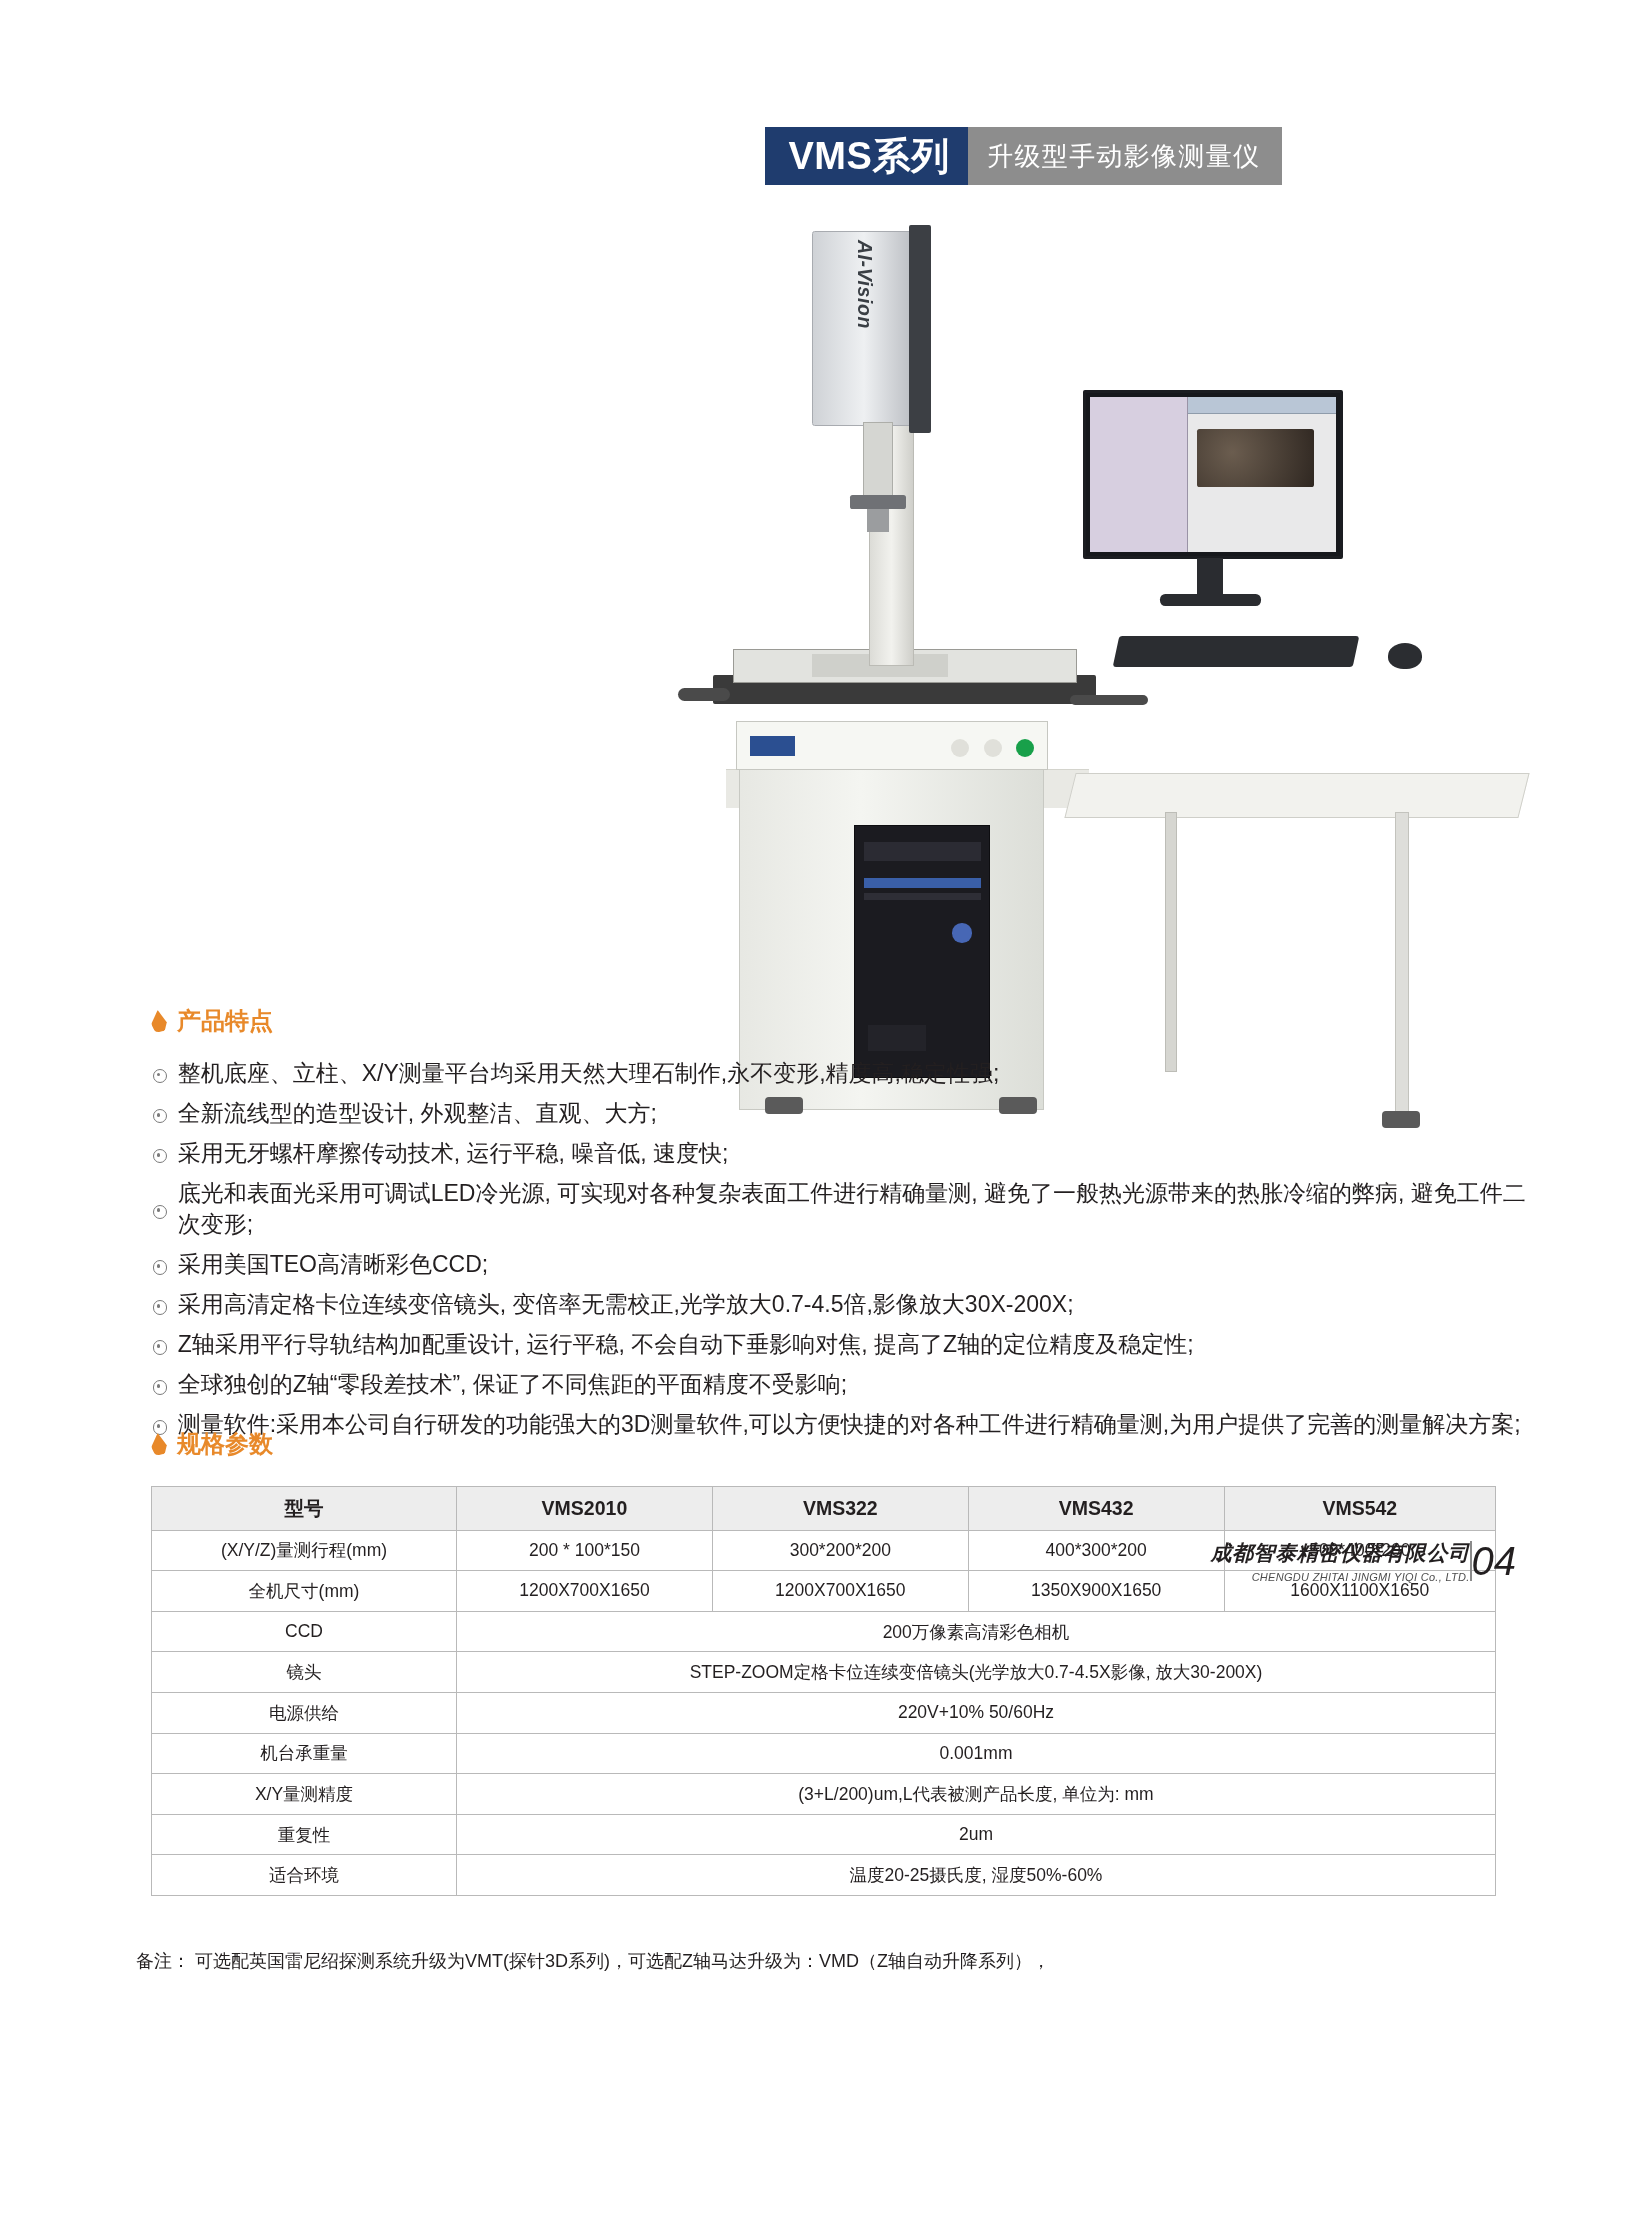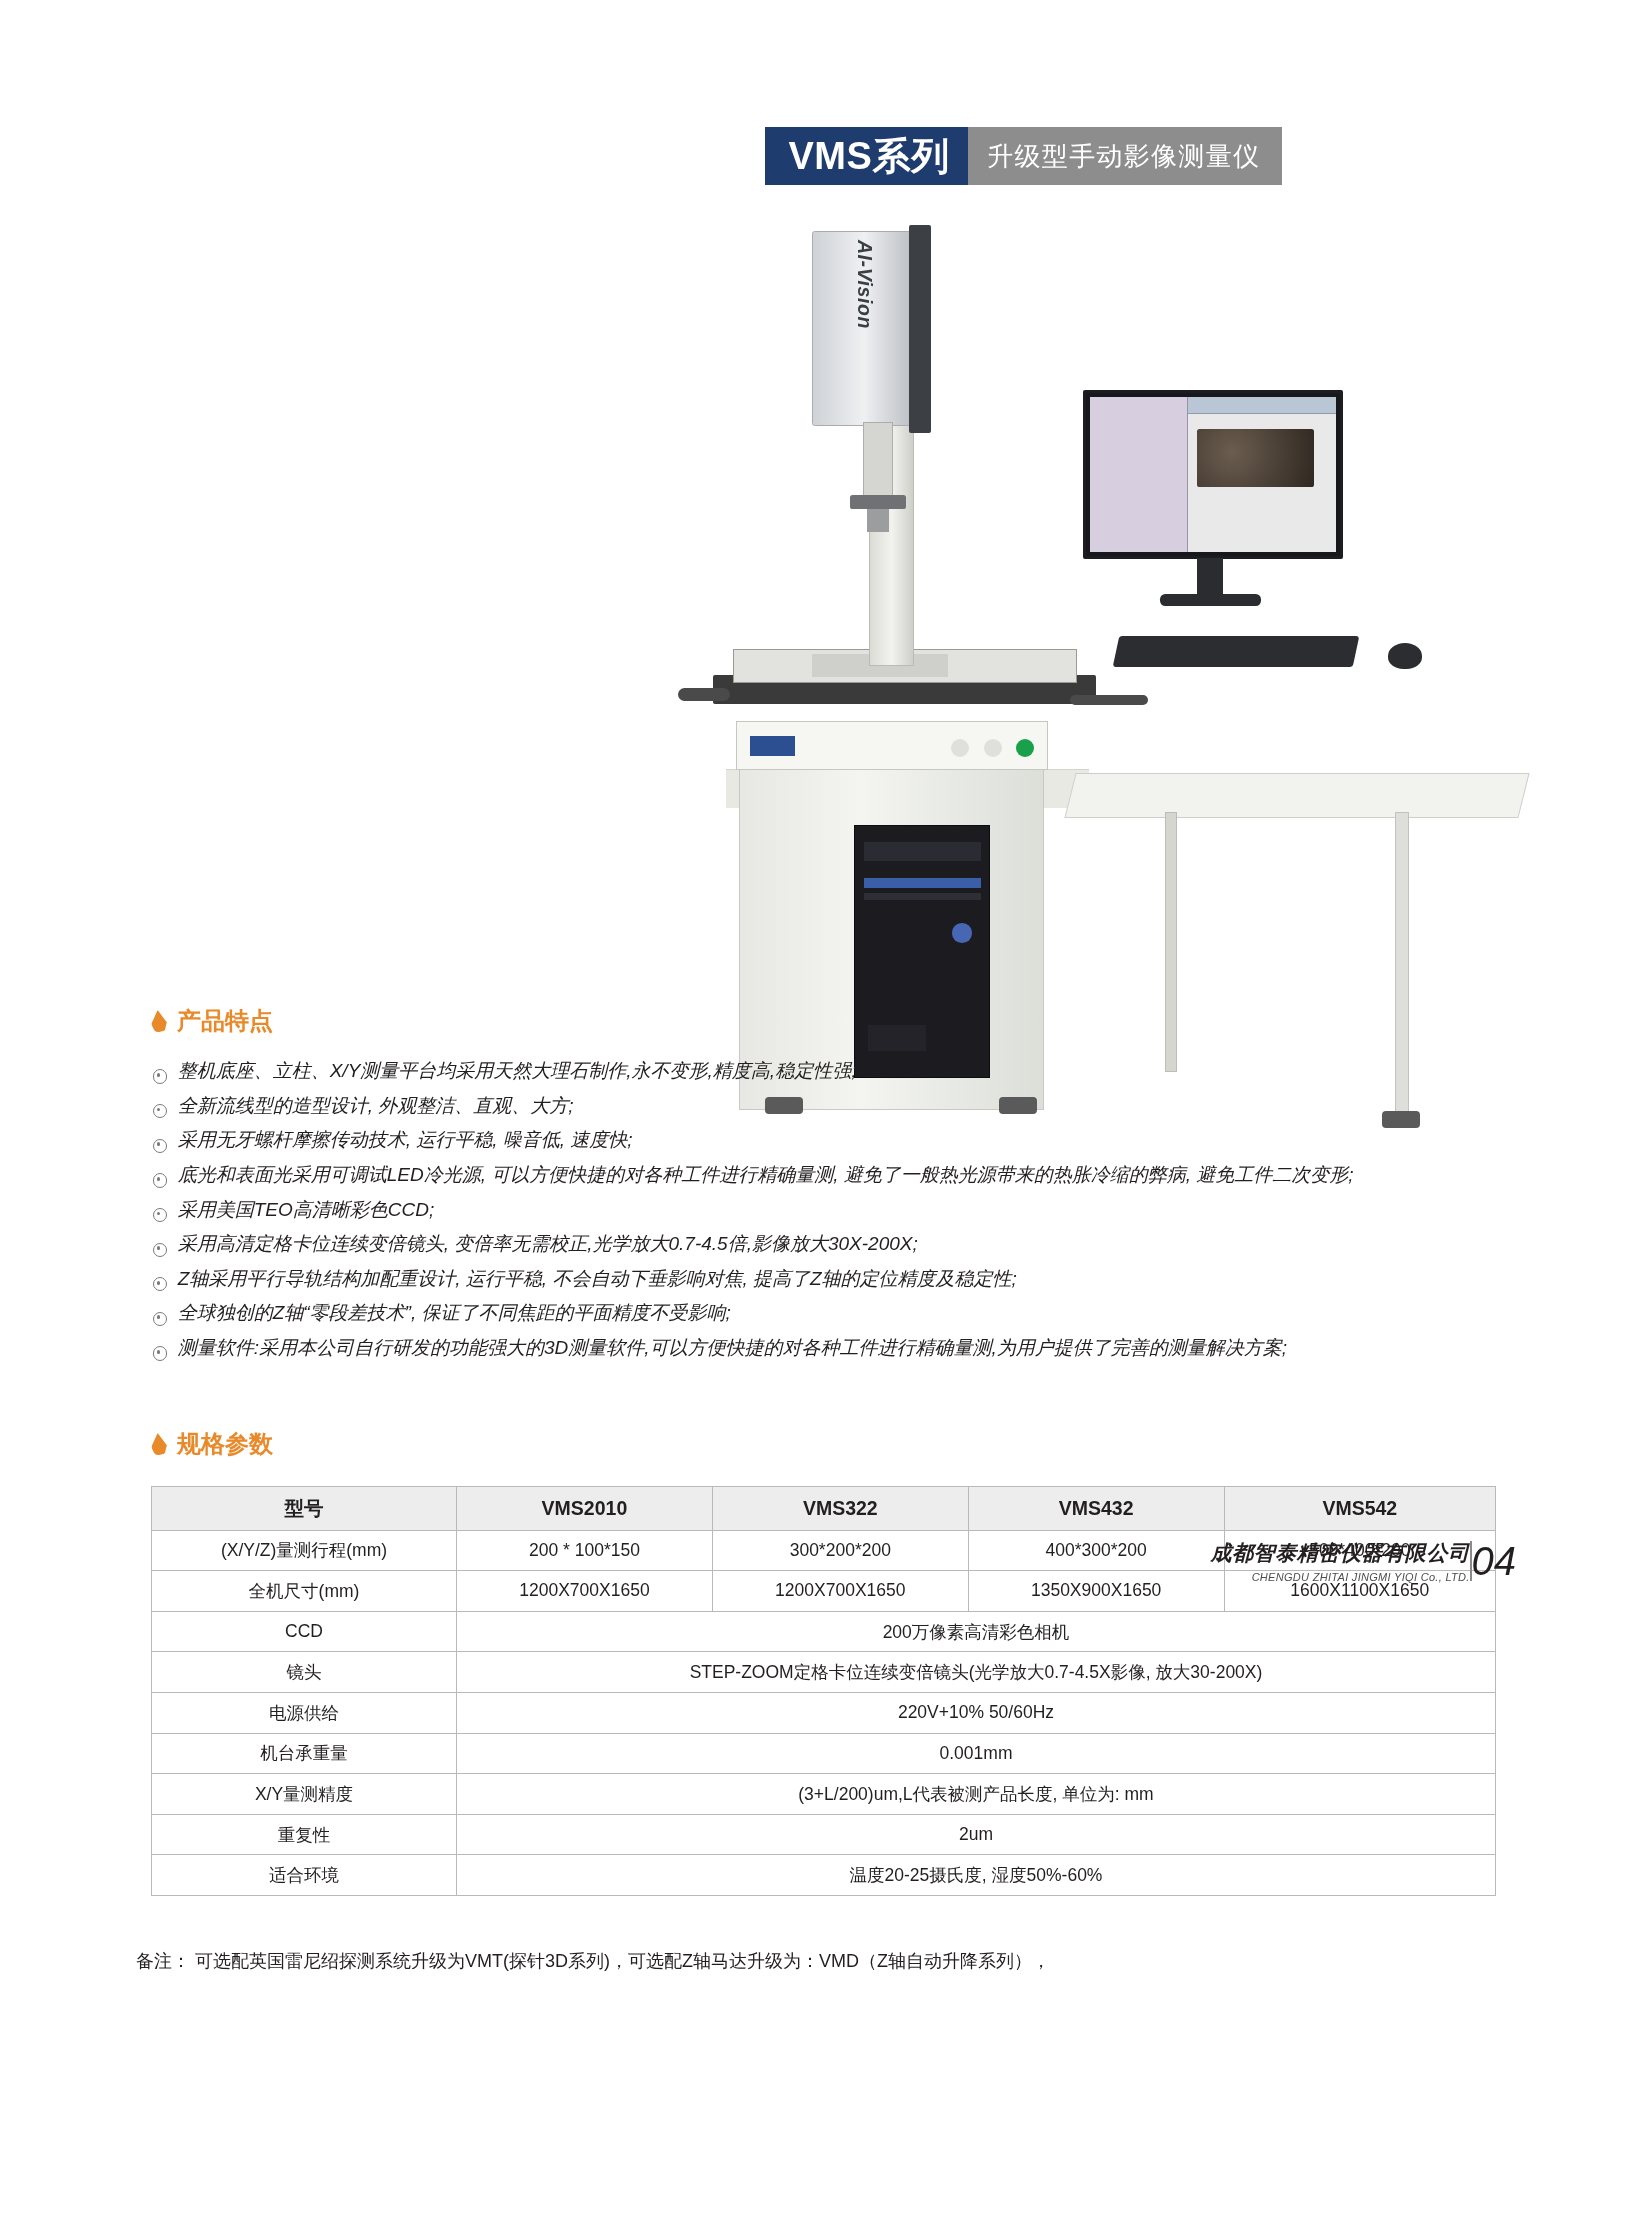--- a/index.html
+++ b/index.html
@@ -335,26 +335,25 @@
   }
 
   
   .features {
     position: absolute;
     top: 1058px; left: 153px;
     width: 1376px;
   }
   .feature-row {
     display: flex;
-    align-items: flex-end;
+    align-items: center;
     margin-bottom: 9px;
-    font-size: 19px;
+    font-size: 23px;
     line-height: 1.35;
     color: #231f20;
-    font-style: italic;
   }
   .bullet {
     flex: none;
     width: 14.3px; height: 14.3px;
     margin-right: 10.4px;
     margin-top: 5.2px;
     border: 1.9px solid #7a7a7a;
     border-radius: 50%;
     position: relative;
   }
@@ -518,21 +517,21 @@
     <div class="feature-row">
       <span class="bullet"></span>
       <span>全新流线型的造型设计, 外观整洁、直观、大方;</span>
     </div>
     <div class="feature-row">
       <span class="bullet"></span>
       <span>采用无牙螺杆摩擦传动技术, 运行平稳, 噪音低, 速度快;</span>
     </div>
     <div class="feature-row">
       <span class="bullet"></span>
-      <span>底光和表面光采用可调试LED冷光源, 可以方便快捷的对各种工件进行精确量测, 避免了一般热光源带来的热胀冷缩的弊病, 避免工件二次变形;</span>
+      <span>底光和表面光采用可调试LED冷光源, 可实现对各种复杂表面工件进行精确量测, 避免了一般热光源带来的热胀冷缩的弊病, 避免工件二次变形;</span>
     </div>
     <div class="feature-row">
       <span class="bullet"></span>
       <span>采用美国TEO高清晰彩色CCD;</span>
     </div>
     <div class="feature-row">
       <span class="bullet"></span>
       <span>采用高清定格卡位连续变倍镜头,  变倍率无需校正,光学放大0.7-4.5倍,影像放大30X-200X;</span>
     </div>
     <div class="feature-row">

